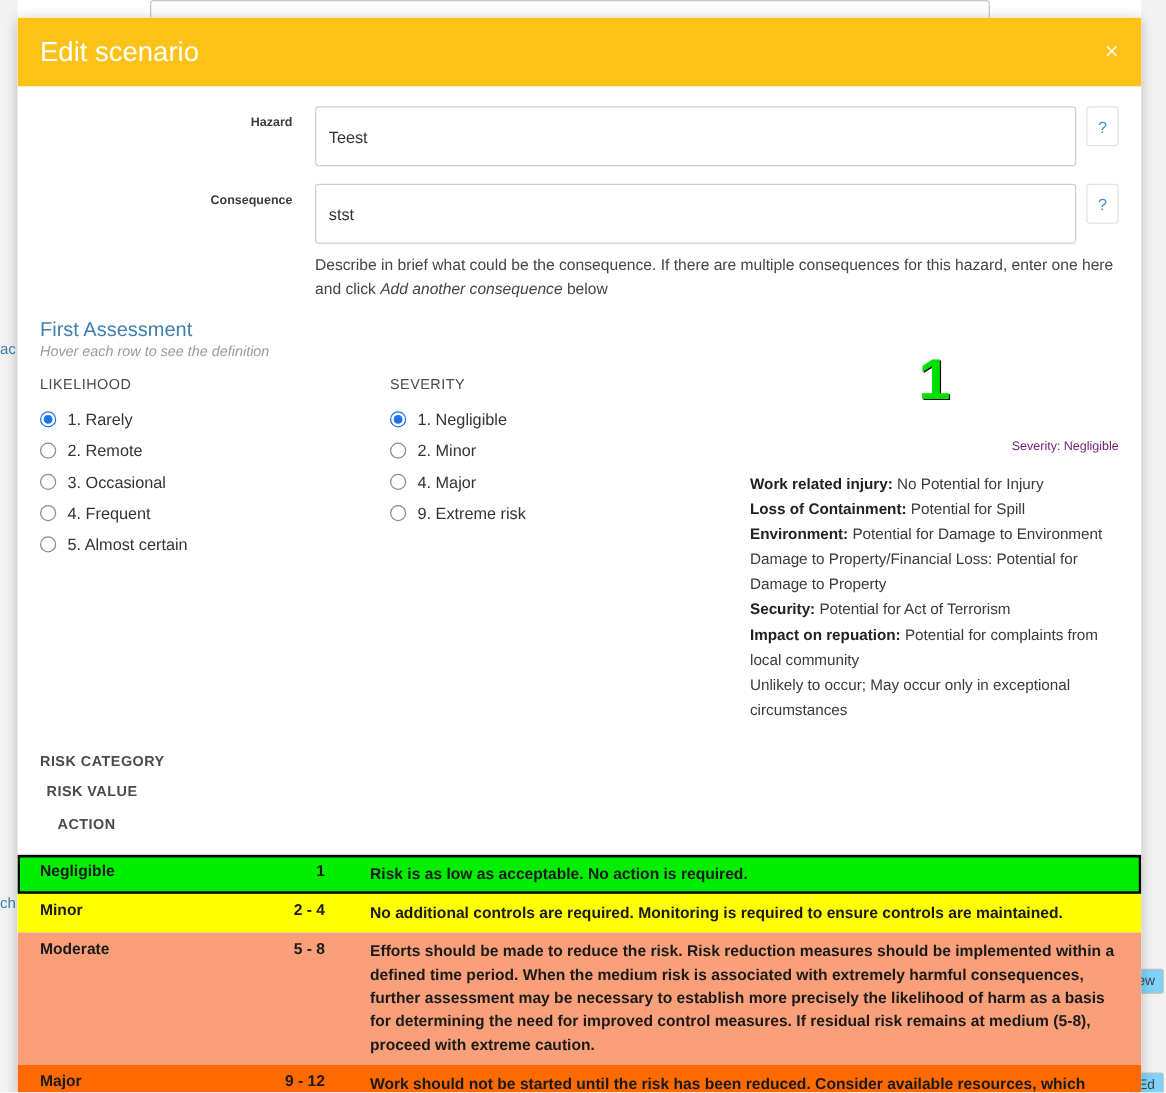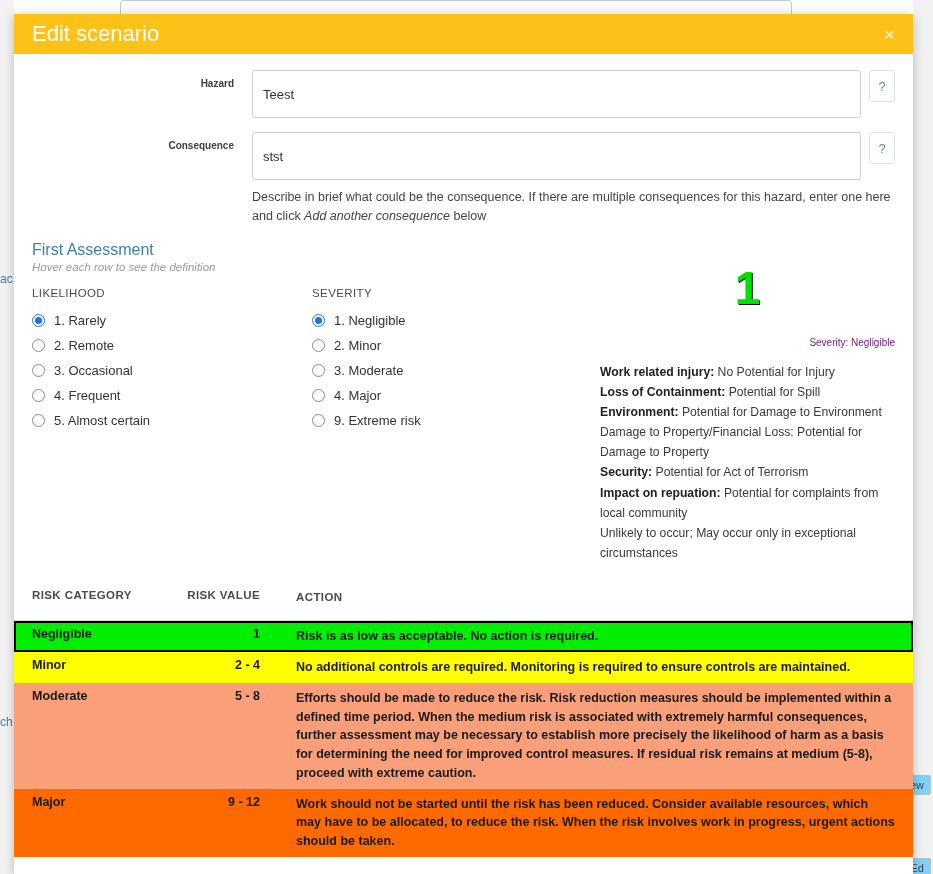--- a/index.html
+++ b/index.html
@@ -58,21 +58,21 @@
     position: absolute;
     left: 14px;
     top: 14px;
     width: 899px;
     height: 860px;
     background: #ffffff;
     box-shadow: 0 2px 10px rgba(0,0,0,0.25);
     overflow: hidden;
   }
   .modal-header {
-    height: 40px;
+    height: 55px;
     background: #fbc02d;
     background: #fcc217;
     display: flex;
     align-items: center;
     justify-content: space-between;
     padding: 0 18px;
     box-sizing: border-box;
   }
   .modal-title {
     color: #ffffff;
@@ -249,20 +249,21 @@
   
   .risk-head {
     display: flex;
     font-size: 11.5px;
     font-weight: bold;
     letter-spacing: 0.4px;
     color: #4a4a4a;
     text-transform: uppercase;
     padding: 6px 0 8px 0;
     margin-top: 14px;
+    flex-direction: column;
   }
   .risk-table {
     border-top: 1px solid #d8d8d8;
   }
   .risk-row {
     display: flex;
     font-size: 12.5px;
     color: #1a1a1a;
   }
   .risk-row.selected {
@@ -353,24 +354,20 @@
           <div class="radio-row">
             <span class="radio checked"></span>
             <span>1. Negligible</span>
           </div>
           <div class="radio-row">
             <span class="radio"></span>
             <span>2. Minor</span>
           </div>
           <div class="radio-row">
             <span class="radio"></span>
-            <span>3. Moderate</span>
-          </div>
-          <div class="radio-row">
-            <span class="radio"></span>
             <span>4. Major</span>
           </div>
           <div class="radio-row">
             <span class="radio"></span>
             <span>9. Extreme risk</span>
           </div>
         </div>
 
         <div class="col-detail">
           <div class="big-number">1</div>

